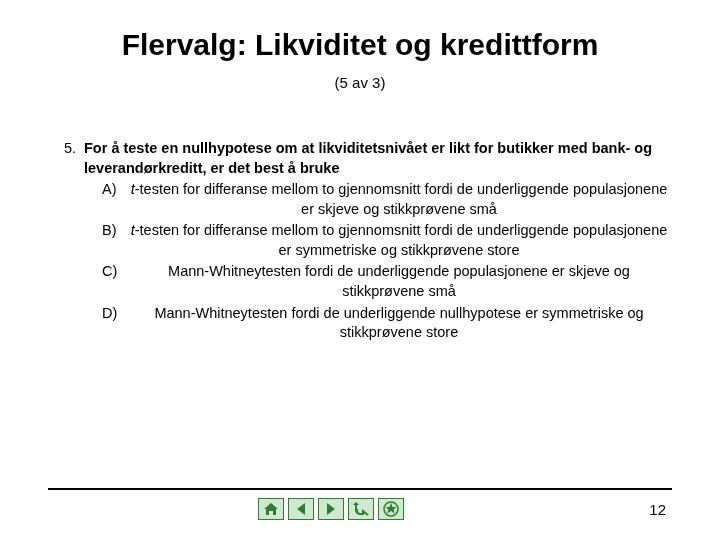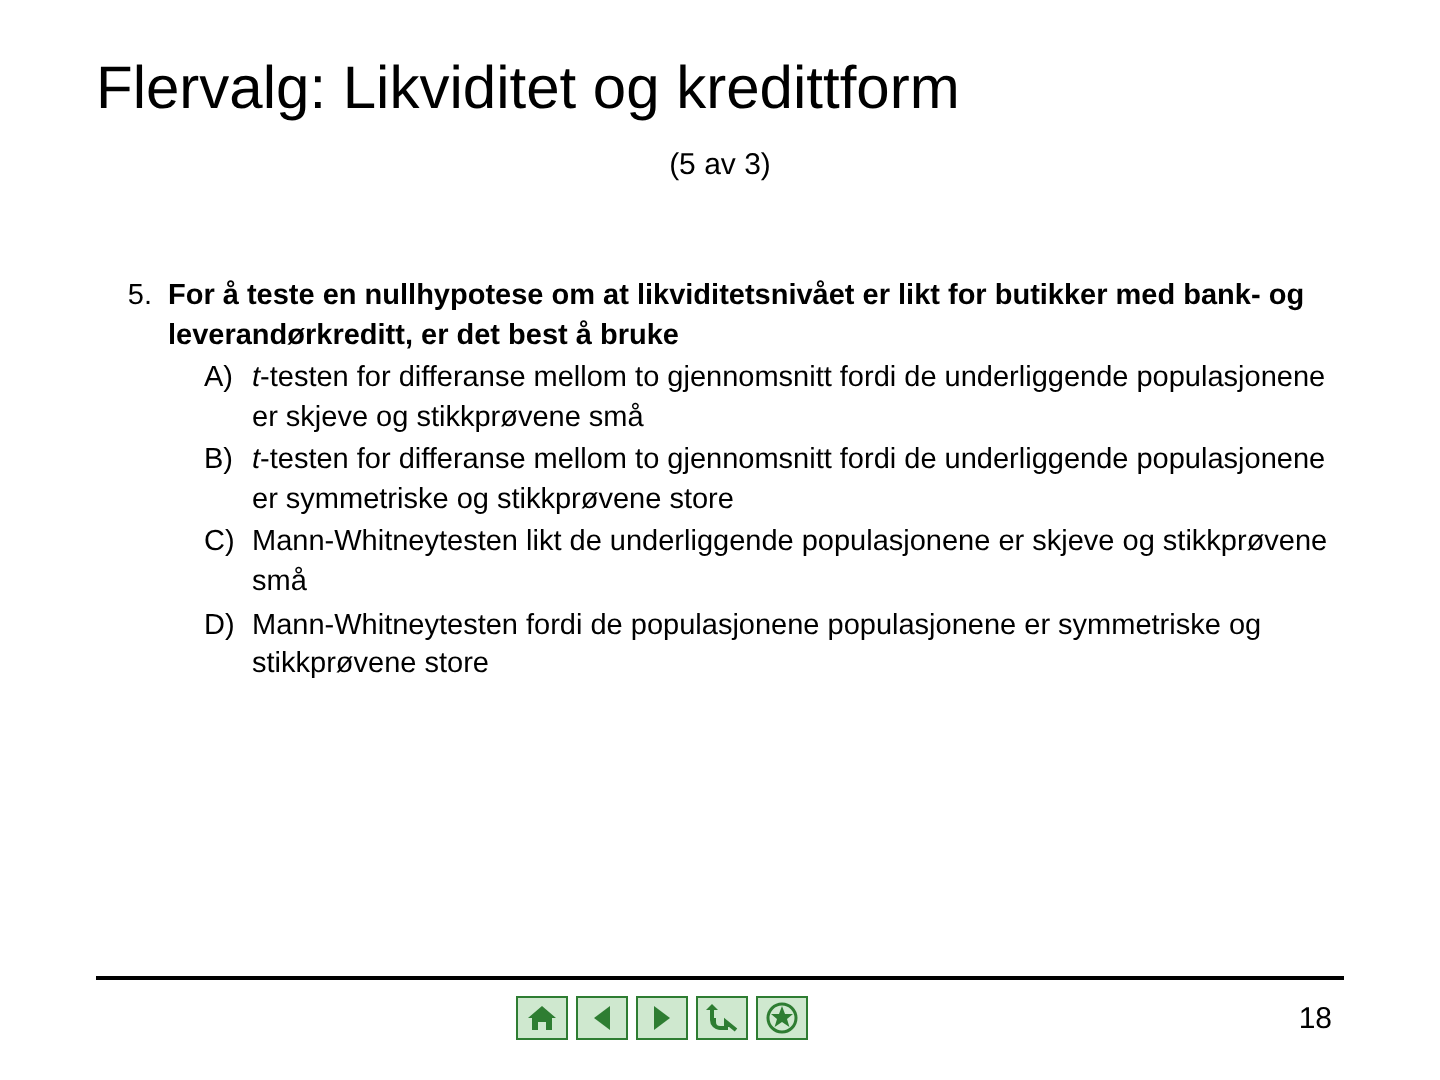--- a/index.html
+++ b/index.html
@@ -12,23 +12,23 @@
     color: #000;
     position: relative;
     overflow: hidden;
   }
   .slide {
     padding: 28px 48px 0 48px;
     box-sizing: border-box;
   }
   .title {
     font-size: 30px;
-    text-align: left;
+    text-align: center;
     margin: 0 0 12px 0;
-    font-weight: normal;
+    font-weight: bold;
   }
   .subtitle {
     font-size: 15px;
     text-align: center;
     margin: 0 0 48px 0;
   }
   .question {
     font-size: 14.5px;
     line-height: 1.35;
   }
@@ -55,20 +55,21 @@
     align-items: flex-start;
     padding-left: 54px;
     margin-bottom: 2px;
   }
   .opt-label {
     width: 24px;
     flex: 0 0 24px;
   }
   .opt-text {
     flex: 1;
+    text-align: center;
   }
   .opt-text i { font-style: italic; }
   .footer {
     position: absolute;
     left: 48px;
     right: 48px;
     bottom: 20px;
   }
   .rule {
     border: none;
@@ -117,25 +118,25 @@
         <div class="opt-row">
           <div class="opt-label">A)</div>
           <div class="opt-text"><i>t</i>-testen for differanse mellom to gjennomsnitt fordi de underliggende populasjonene er skjeve og stikkprøvene små</div>
         </div>
         <div class="opt-row">
           <div class="opt-label">B)</div>
           <div class="opt-text"><i>t</i>-testen for differanse mellom to gjennomsnitt fordi de underliggende populasjonene er symmetriske og stikkprøvene store</div>
         </div>
         <div class="opt-row">
           <div class="opt-label">C)</div>
-          <div class="opt-text">Mann-Whitneytesten likt de underliggende populasjonene er skjeve og stikkprøvene små</div>
+          <div class="opt-text">Mann-Whitneytesten fordi de underliggende populasjonene er skjeve og stikkprøvene små</div>
         </div>
         <div class="opt-row">
           <div class="opt-label">D)</div>
-          <div class="opt-text">Mann-Whitneytesten fordi de populasjonene populasjonene er symmetriske og stikkprøvene store</div>
+          <div class="opt-text">Mann-Whitneytesten fordi de underliggende nullhypotese er symmetriske og stikkprøvene store</div>
         </div>
       </div>
   </div>
 </div>
 
 <div class="footer">
   <hr class="rule">
   <div class="footer-row">
     <div class="nav">
       <div class="nav-btn">
@@ -159,15 +160,15 @@
             <polygon points="1,3 7,3 4,0" fill="#2e7d32"></polygon>
           </svg>
       </div>
       <div class="nav-btn">
         <svg width="16" height="16">
             <circle cx="8" cy="8" r="7" fill="none" stroke="#2e7d32" stroke-width="1.5"></circle>
             <polygon points="8,2 9.5,6 13.5,6 10.5,8.5 11.7,12.5 8,10 4.3,12.5 5.5,8.5 2.5,6 6.5,6" fill="#2e7d32"></polygon>
           </svg>
       </div>
     </div>
-    <div class="page-num">18</div>
+    <div class="page-num">12</div>
   </div>
 </div>
 
 </body></html>

